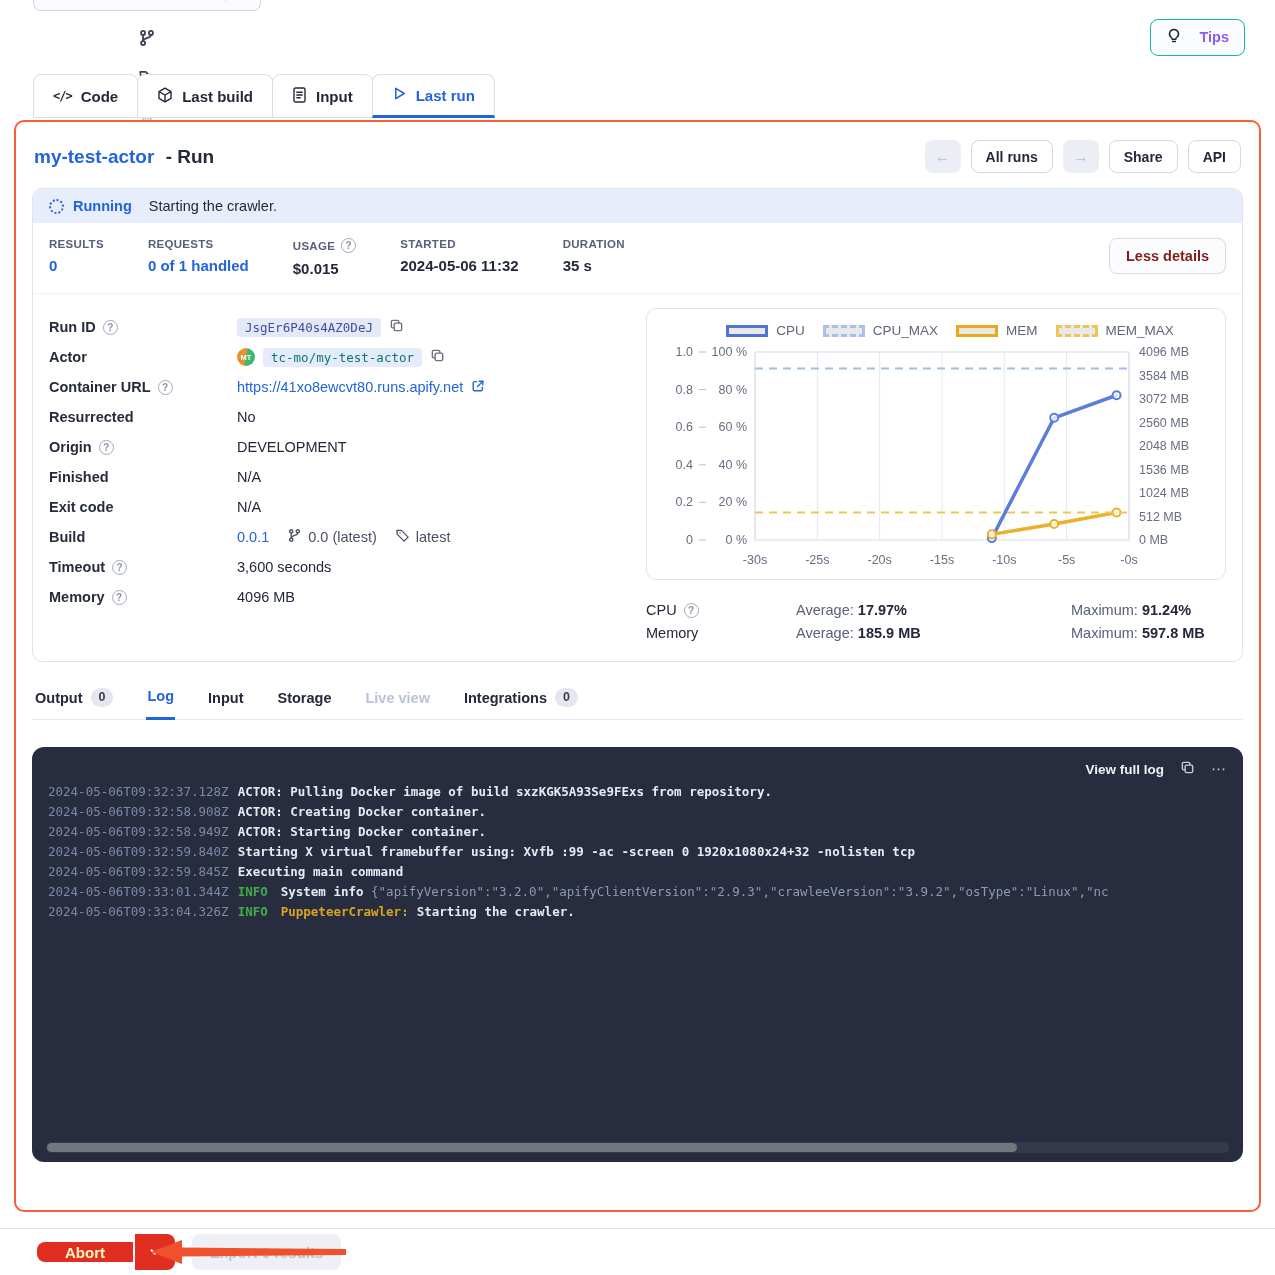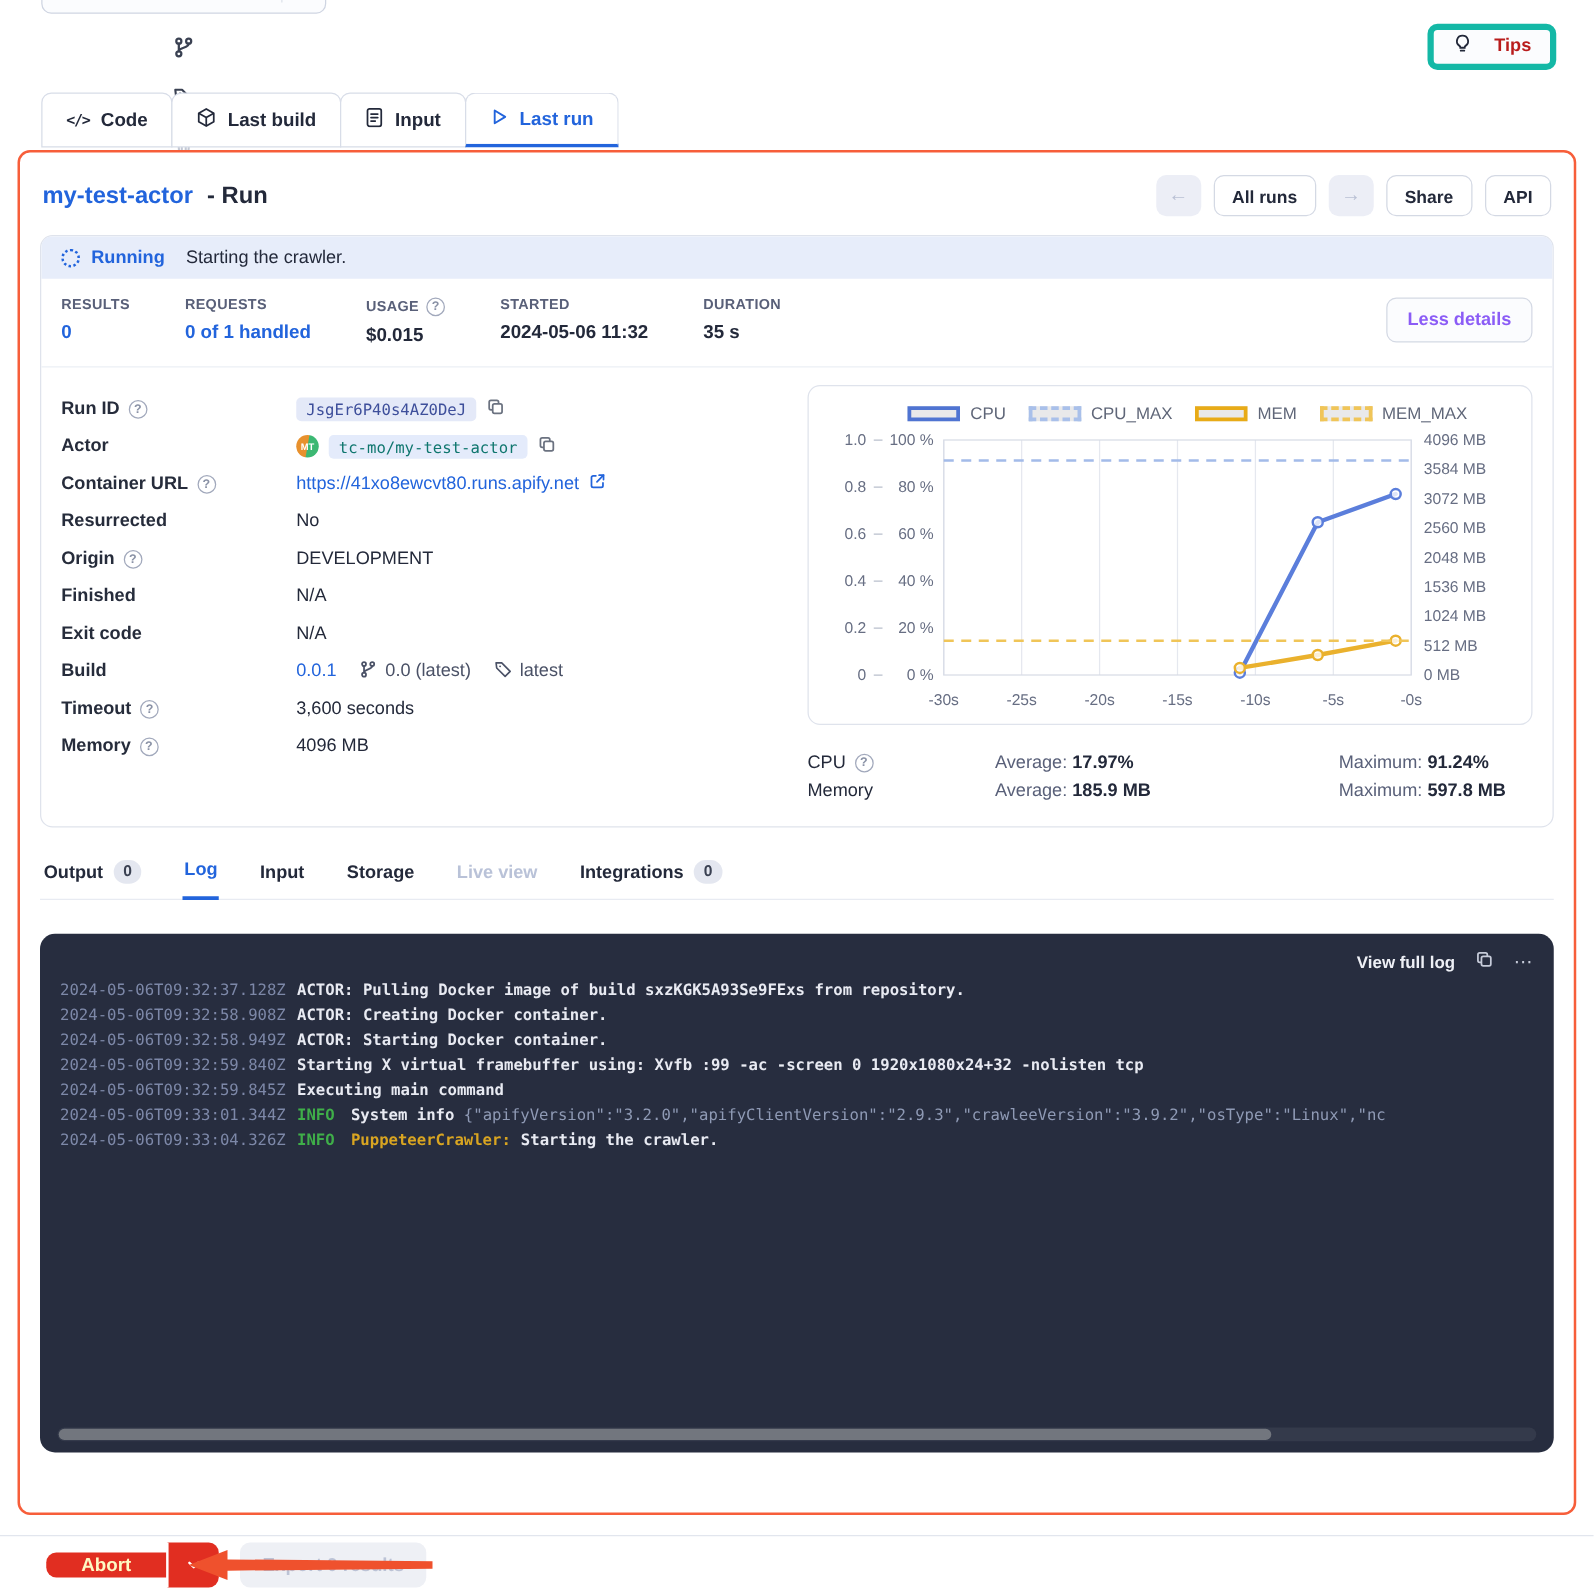--- a/index.html
+++ b/index.html
@@ -11,21 +11,21 @@
   .topbar { display: flex; justify-content: space-between; align-items: center; padding: 18px 30px 0 33px; height: 56px; }
   .version-group { display: flex; align-items: center; gap: 14px; flex-direction: column; }
   .version-label-wrap { display: flex; align-items: center; gap: 6px; font-weight: 700; font-size: 14.5px; color: #23293a; }
   .help { width: 15px; height: 15px; border-radius: 50%; border: 1.4px solid #a2a9bc; color: #8a92a6; font-size: 10px; font-weight: 700; display: inline-flex; align-items: center; justify-content: center; flex: 0 0 auto; }
   .version-select { display: flex; align-items: center; height: 38px; width: 228px; border: 1px solid #cfd5e2; border-radius: 8px; background: #fbfcfe; padding: 0 10px 0 15px; cursor: pointer; }
   .version-select .vtext { flex: 1; font-size: 14.5px; color: #23293a; }
   .vs-divider { width: 1px; height: 20px; background: #dde1ea; margin-right: 9px; }
   .icon-btn { background: none; border: none; cursor: pointer; padding: 4px; display: inline-flex; align-items: center; }
   .icon-btn svg { stroke: #3a4152; }
   .icon-btn.disabled svg { stroke: #c3c8d4; }
-  .tips-btn { display: flex; align-items: center; gap: 17px; height: 37px; padding: 0 15px; border: 5px solid #14b8a6; border-radius: 8px; background: #fbfcfe; font-weight: 700; font-size: 14.5px; color: #b91c1c; cursor: pointer; }
+  .tips-btn { display: flex; align-items: center; gap: 17px; height: 37px; padding: 0 15px; border: 1px solid #14b8a6; border-radius: 8px; background: #fbfcfe; font-weight: 700; font-size: 14.5px; color: #8b5cf6; cursor: pointer; }
 
   
   .main-tabs { display: flex; margin: 18px 0 0 33px; }
   .main-tab { display: flex; align-items: center; gap: 9px; padding: 0 19px; height: 44px; border: 1px solid #d8dde8; margin-right: -1px; border-radius: 8px 8px 0 0; font-weight: 700; font-size: 15px; color: #23293a; background: #ffffff; cursor: pointer; }
   .main-tab.active { color: #2264dc; border-bottom: 3px solid #2264dc; }
   .code-glyph { font-family: "DejaVu Sans Mono", monospace; font-size: 12px; font-weight: 700; letter-spacing: -1px; }
 
   
   .orange-container { margin: 2px 14px 0 14px; height: 1092px; border: 2px solid #f75e3a; border-radius: 10px; padding: 18px 16px 0 16px; position: relative; background: #ffffff; }
 
@@ -41,21 +41,21 @@
   .run-card { margin-top: 15px; border: 1px solid #dfe3ec; border-radius: 10px; overflow: hidden; }
   .status-banner { background: #e7edfa; padding: 9px 16px; display: flex; align-items: center; gap: 9px; }
   .spinner { width: 15px; height: 15px; border-radius: 50%; border: 2px dotted #2264dc; }
   .status-state { color: #2264dc; font-weight: 700; font-size: 14.5px; }
   .status-msg { color: #23293a; font-size: 14.5px; margin-left: 8px; }
   .stats-row { display: flex; align-items: flex-start; padding: 15px 16px 16px 16px; border-bottom: 1px solid #eceff5; }
   .stat { margin-right: 44px; }
   .stat-label { font-size: 11.5px; font-weight: 700; letter-spacing: .3px; color: #596079; display: flex; align-items: center; gap: 6px; }
   .stat-value { margin-top: 7px; font-size: 15px; font-weight: 700; color: #23293a; }
   .stat-value.blue { color: #2264dc; }
-  .less-details-btn { margin-left: auto; height: 36px; padding: 0 16px; border: 1px solid #d4d9e4; border-radius: 8px; background: #fbfcfe; font-weight: 700; font-size: 14.5px; color: #8b5cf6; cursor: pointer; }
+  .less-details-btn { margin-left: auto; height: 36px; padding: 0 16px; border: 1px solid #d4d9e4; border-radius: 8px; background: #fbfcfe; font-weight: 700; font-size: 14.5px; color: #7f1d1d; cursor: pointer; }
 
   .details-area { display: flex; padding: 14px 16px 20px 16px; }
   .kv-list { flex: 1; padding-top: 4px; }
   .kv-row { display: flex; align-items: center; min-height: 30px; }
   .kv-label { width: 188px; font-weight: 700; font-size: 14.5px; color: #262c3b; display: flex; align-items: center; gap: 7px; flex: 0 0 auto; }
   .kv-value { font-size: 14.5px; color: #23293a; display: flex; align-items: center; gap: 8px; }
   .badge-mono { font-family: "DejaVu Sans Mono", monospace; font-size: 12.5px; background: #e4e9f8; border-radius: 4px; padding: 2px 8px; color: #3e4f9b; }
   .badge-mono.blue { color: #0f766e; background: #e4ebfb; }
   .avatar { width: 18px; height: 18px; border-radius: 50%; background: linear-gradient(100deg, #e8912d 48%, #3cb873 52%); color: #ffffff; font-size: 7.5px; font-weight: 700; display: inline-flex; align-items: center; justify-content: center; }
   .link { color: #2264dc; cursor: pointer; }

